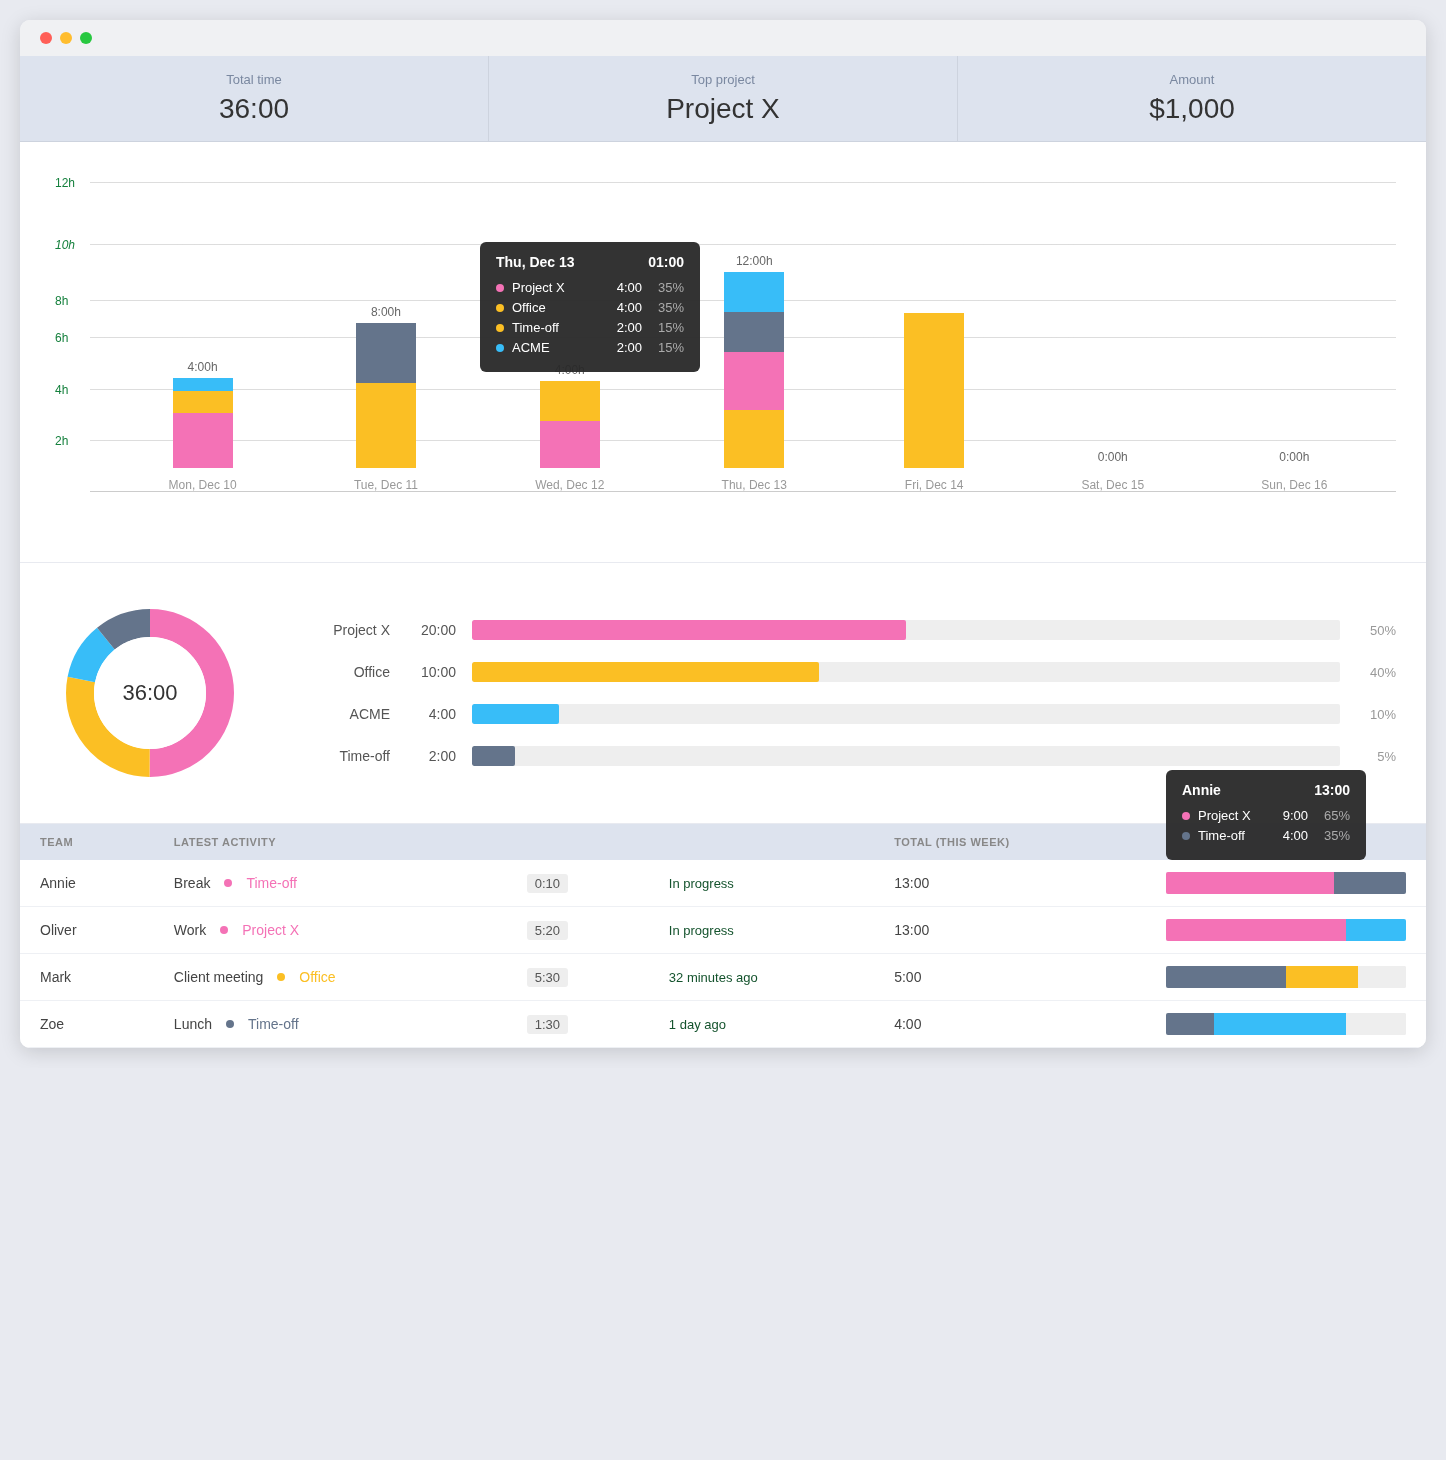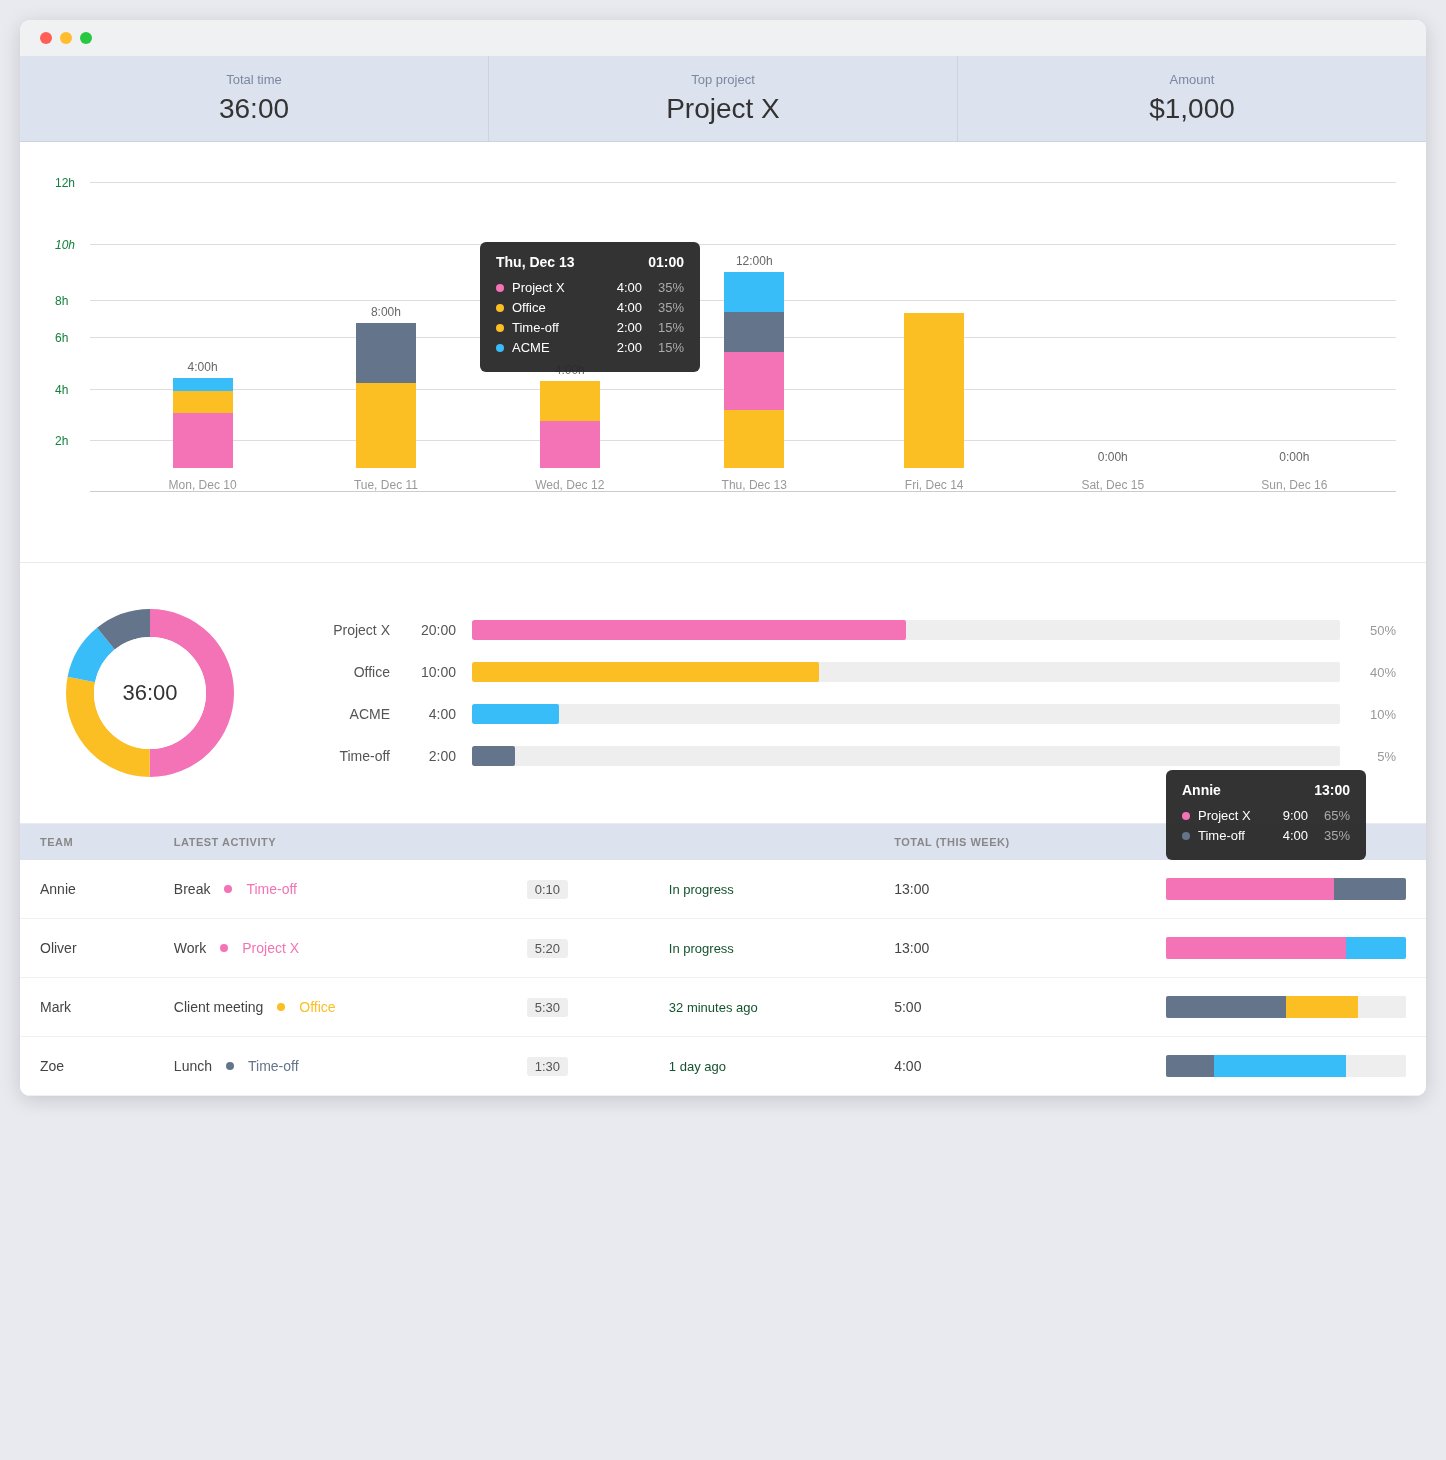--- a/index.html
+++ b/index.html
@@ -283,21 +283,21 @@
       font-weight: 600;
       color: #888;
       text-transform: uppercase;
       letter-spacing: 0.5px;
       text-align: left;
     }
     .team-table tbody tr {
       border-bottom: 1px solid #eef0f4;
     }
     .team-table tbody td {
-      padding: 18px 20px;
+      padding: 12px 20px;
       font-size: 14px;
       color: #444;
       vertical-align: middle;
     }
     .activity-row {
       display: flex;
       align-items: center;
       gap: 14px;
     }
     .activity-dot {

